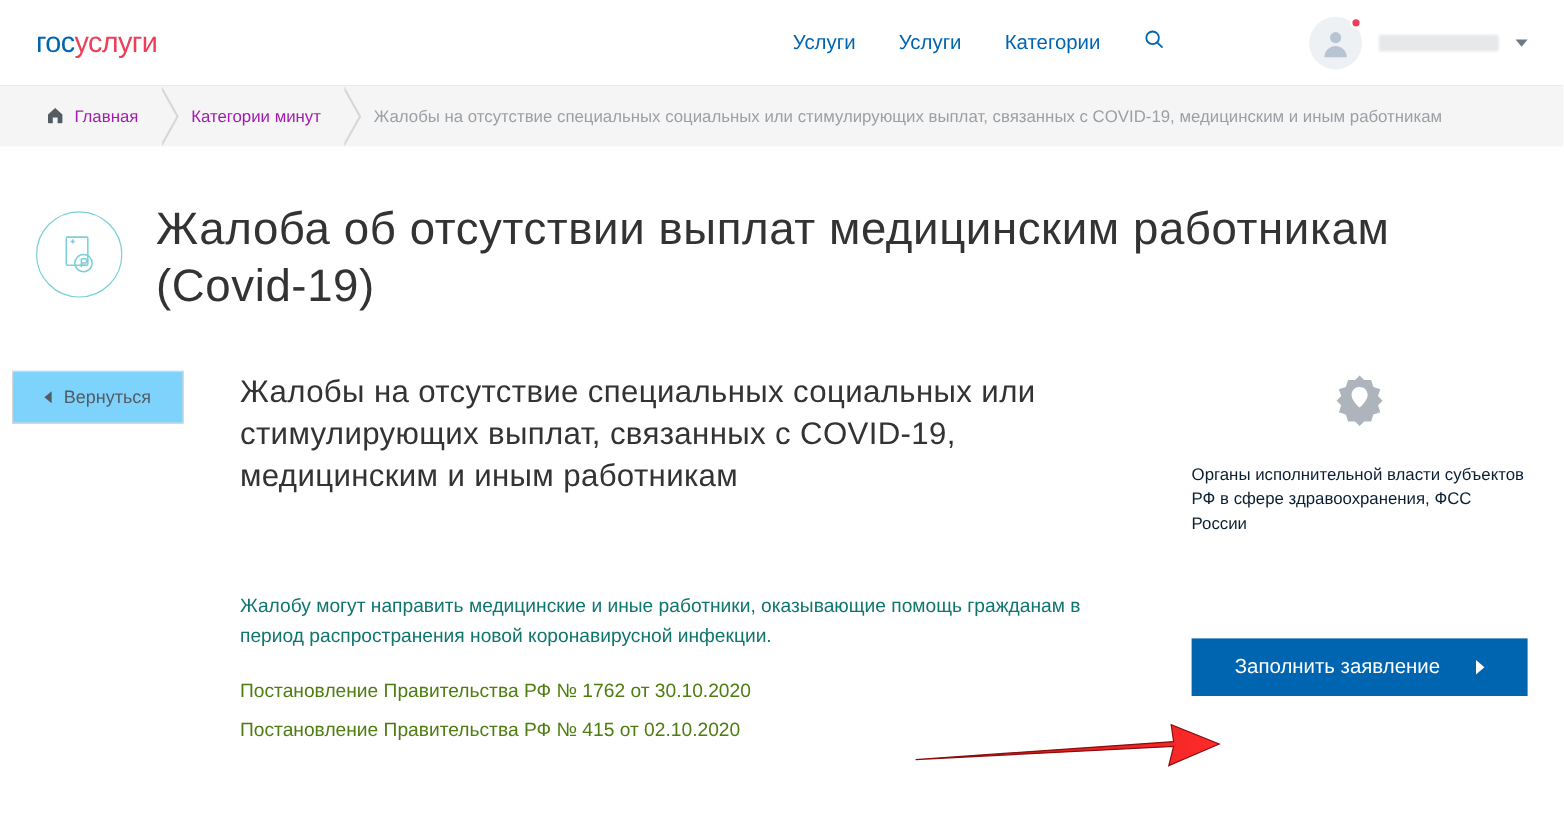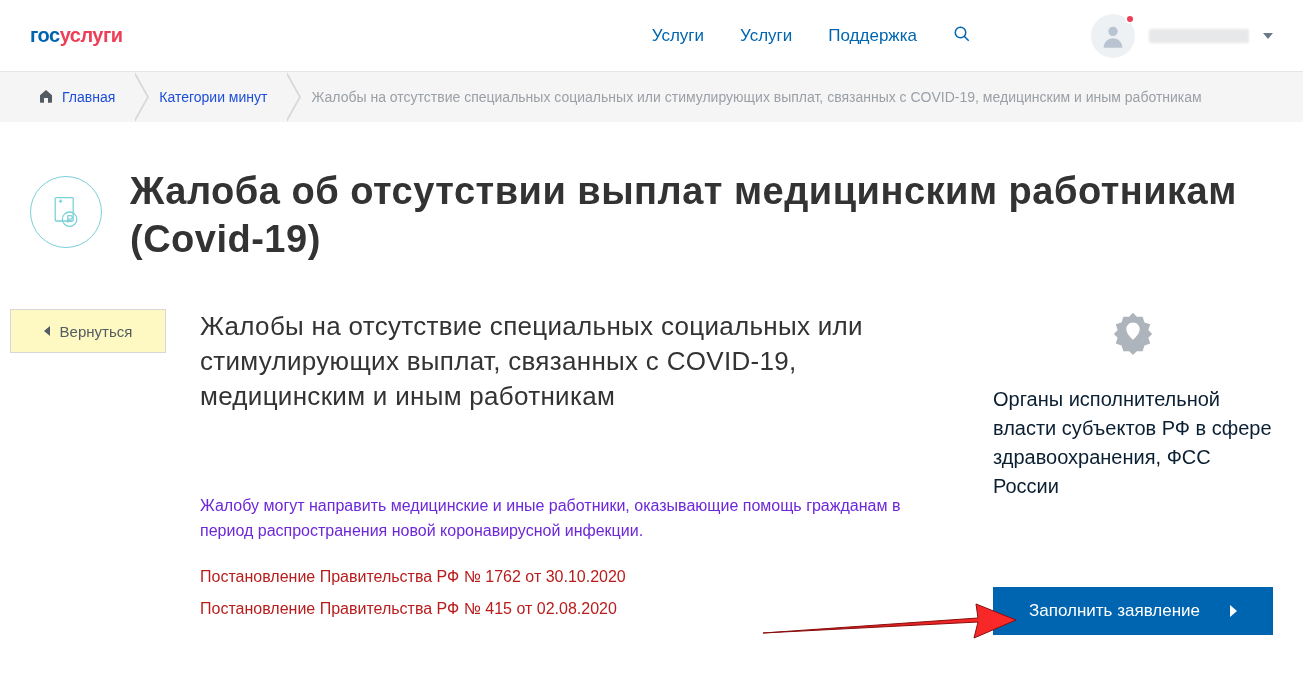--- a/index.html
+++ b/index.html
@@ -1,70 +1,70 @@
 <!DOCTYPE html>
 <html><head>
   <meta charset="utf-8">
   <style>
     * { margin: 0; padding: 0; box-sizing: border-box; }
     body { font-family: Arial, Helvetica, sans-serif; background: #fff; color: #0b1f33; width: 1303px; }
 
     
     .topbar { display: flex; align-items: center; height: 72px; padding: 0 30px; border-bottom: 1px solid #e5e5e5; }
-    .logo { display: flex; align-items: baseline; font-size: 20px; font-weight: 700; letter-spacing: -0.5px; text-align: right; }
+    .logo { display: flex; align-items: baseline; font-size: 24px; font-weight: 400; letter-spacing: -0.5px; text-align: right; }
     .logo .p1 { color: #0065b1; }
     .logo .p2 { color: #ee3f58; }
     .nav { margin-left: auto; display: flex; align-items: center; gap: 36px; }
     .nav a { color: #0065b1; font-size: 17px; text-decoration: none; cursor: pointer; }
     .search-icon { width: 18px; height: 18px; color: #0065b1; cursor: pointer; }
     .user-area { display: flex; align-items: center; gap: 14px; margin-left: 120px; position: relative; }
     .avatar { width: 44px; height: 44px; border-radius: 50%; background: #eef1f4; display:flex; align-items:center; justify-content:center; position: relative; }
     .avatar svg { width: 28px; height: 28px; fill: #b8c4d1; }
     .avatar .dot { position:absolute; top:0; right:0; width:10px; height:10px; background:#ee3f58; border-radius:50%; border:2px solid #fff; }
     .user-name { width: 100px; height: 14px; background: #e6e8ea; border-radius: 2px; filter: blur(1px); }
     .caret { width: 0; height:0; border-left:5px solid transparent; border-right:5px solid transparent; border-top:6px solid #6b7a89; cursor:pointer; }
 
     
     .breadcrumb-wrap { background: #f5f5f5; height: 50px; display:flex; align-items:center; padding: 0 30px; }
-    .crumb { display:flex; align-items:center; height: 50px; padding: 0 18px 0 26px; position: relative; color: #1d4ed8; font-size: 14px; cursor:pointer; }
+    .crumb { display:flex; align-items:center; height: 50px; padding: 0 18px 0 26px; position: relative; color: #a21caf; font-size: 14px; cursor:pointer; }
     .crumb.first { padding-left: 8px; gap:8px; }
     .crumb.first svg { width:16px; height:16px; fill:#535b63;}
     .crumb::after {
       content:''; position:absolute; right:-14px; top:0; width:0; height:0;
       border-top:25px solid transparent; border-bottom:25px solid transparent; border-left:14px solid #f5f5f5;
       z-index:2;
     }
     .crumb::before{
       content:''; position:absolute; right:-16px; top:0; width:0; height:0;
       border-top:25px solid transparent; border-bottom:25px solid transparent; border-left:14px solid #d5d7d9;
       z-index:1;
     }
     .crumb.last { color:#9aa0a6; cursor:default; flex:1; }
     .crumb.last::after, .crumb.last::before { display:none; }
 
     
     .title-block { display:flex; align-items:flex-start; gap:28px; padding: 46px 30px 10px 30px; }
     .doc-icon { flex-shrink:0; width:72px; height:72px; border:1px solid #79d0d8; border-radius:50%; display:flex; align-items:center; justify-content:center; color:#79d0d8; margin-top:8px;}
     .doc-icon svg { width:36px; height:36px; stroke:#79d0d8; fill:none; stroke-width:1.4; }
-    .page-title { font-size: 38px; font-weight:700; line-height:1.25; color:#333; letter-spacing:0.5px; }
+    .page-title { font-size: 38px; font-weight:400; line-height:1.25; color:#333; letter-spacing:0.5px; }
 
     
     .main-wrap { display:flex; padding: 36px 30px 40px 10px; gap:40px; }
     .left-col { width: 150px; flex-shrink:0; }
-    .back-btn { display:flex; align-items:center; justify-content:center; gap:10px; height:44px; width:156px; border:1px solid #d5d7d9; background:#fef9c3; color:#535b63; font-size:15px; cursor:pointer; }
+    .back-btn { display:flex; align-items:center; justify-content:center; gap:10px; height:44px; width:143px; border:1px solid #d5d7d9; background:#7dd3fc; color:#535b63; font-size:15px; cursor:pointer; }
     .back-btn .chev { width:0; height:0; border-top:5px solid transparent; border-bottom:5px solid transparent; border-right:6px solid #535b63;}
     .center-col { flex:1; max-width:800px; }
     .subtitle { font-size:26px; font-weight:300; line-height:1.35; color:#333; margin-bottom: 80px; letter-spacing:0.3px; }
-    .desc { font-size:16px; line-height:1.55; color:#6d28d9; margin-bottom: 24px; }
-    .link-row { display:block; color:#b91c1c; font-size:16px; text-decoration:none; margin-bottom:14px; cursor:pointer; }
+    .desc { font-size:16px; line-height:1.55; color:#0f766e; margin-bottom: 24px; }
+    .link-row { display:block; color:#4d7c0f; font-size:16px; text-decoration:none; margin-bottom:14px; cursor:pointer; }
     .right-col { width:280px; flex-shrink:0; padding-top: 0px; }
     .coat { width:46px; height:46px; margin:0 auto 30px auto; display:block; }
     .coat svg { width:100%; height:100%; fill:#aeb4bb; }
     .provider-h { font-size:18px; font-weight:700; margin-bottom:16px; color:#0b1f33; }
-    .provider-t { font-size:20px; line-height:1.45; color:#0b1f33; }
+    .provider-t { font-size:14px; line-height:1.45; color:#0b1f33; }
     .cta-btn { margin-top:86px; width:100%; height:48px; background:#0065b1; color:#fff; border:none; font-size:17px; display:flex; align-items:center; justify-content:center; gap:30px; cursor:pointer; }
     .cta-btn .chev-r { width:0; height:0; border-top:6px solid transparent; border-bottom:6px solid transparent; border-left:7px solid #fff; }
     .cta-note { margin-top:14px; font-size:14px; color:#6b7a89; }
 
     .arrow-overlay { position:absolute; left:758px; top:578px; pointer-events:none; }
     .arrow-overlay svg { width:260px; height:80px; }
     .page-rel { position:relative; }
   </style>
 </head>
 <body>
@@ -72,21 +72,21 @@
 <div class="page-rel">
 
   <div class="topbar">
     <div class="logo">
       <span class="p1">гос</span>
         <span class="p2">услуги</span>
     </div>
     <div class="nav">
       <a>Услуги</a>
       <a>Услуги</a>
-      <a>Поддержка</a>
+      <a>Категории</a>
       <span>
         <svg class="search-icon" viewBox="0 0 24 24" fill="none" stroke="currentColor" stroke-width="2">
             <circle cx="10" cy="10" r="7"></circle>
             <line x1="21" y1="21" x2="15" y2="15"></line>
           </svg>
       </span>
     </div>
     <div class="user-area">
       <div class="avatar">
         <svg viewBox="0 0 24 24">
@@ -133,21 +133,21 @@
       <button class="back-btn">
         <span class="chev"></span>
         <span>Вернуться</span>
       </button>
     </div>
 
     <div class="center-col">
       <h2 class="subtitle">Жалобы на отсутствие специальных социальных или стимулирующих выплат, связанных с COVID-19, медицинским и иным работникам</h2>
       <p class="desc">Жалобу могут направить медицинские и иные работники, оказывающие помощь гражданам в период распространения новой коронавирусной инфекции.</p>
       <a class="link-row">Постановление Правительства РФ № 1762 от 30.10.2020</a>
-      <a class="link-row">Постановление Правительства РФ № 415 от 02.08.2020</a>
+      <a class="link-row">Постановление Правительства РФ № 415 от 02.10.2020</a>
     </div>
 
     <div class="right-col">
       <div class="coat">
         <svg viewBox="0 0 48 48">
             <path d="M24 4l4 4h6l2 6 6 2-2 6 4 4-4 4 2 6-6 2-2 6h-6l-4 4-4-4h-6l-2-6-6-2 2-6-4-4 4-4-2-6 6-2 2-6h6z M24 14c-4 0-7 3-7 7 0 5 7 11 7 11s7-6 7-11c0-4-3-7-7-7z"></path>
           </svg>
       </div>
       <div class="provider-t">Органы исполнительной власти субъектов РФ в сфере здравоохранения, ФСС России</div>
       <button class="cta-btn">

